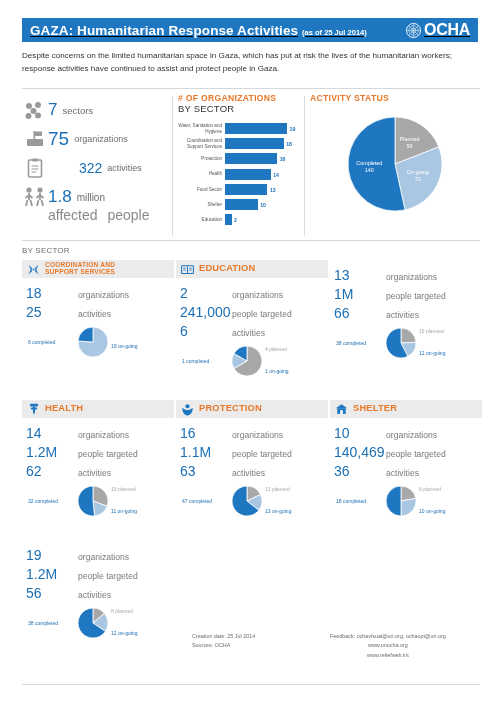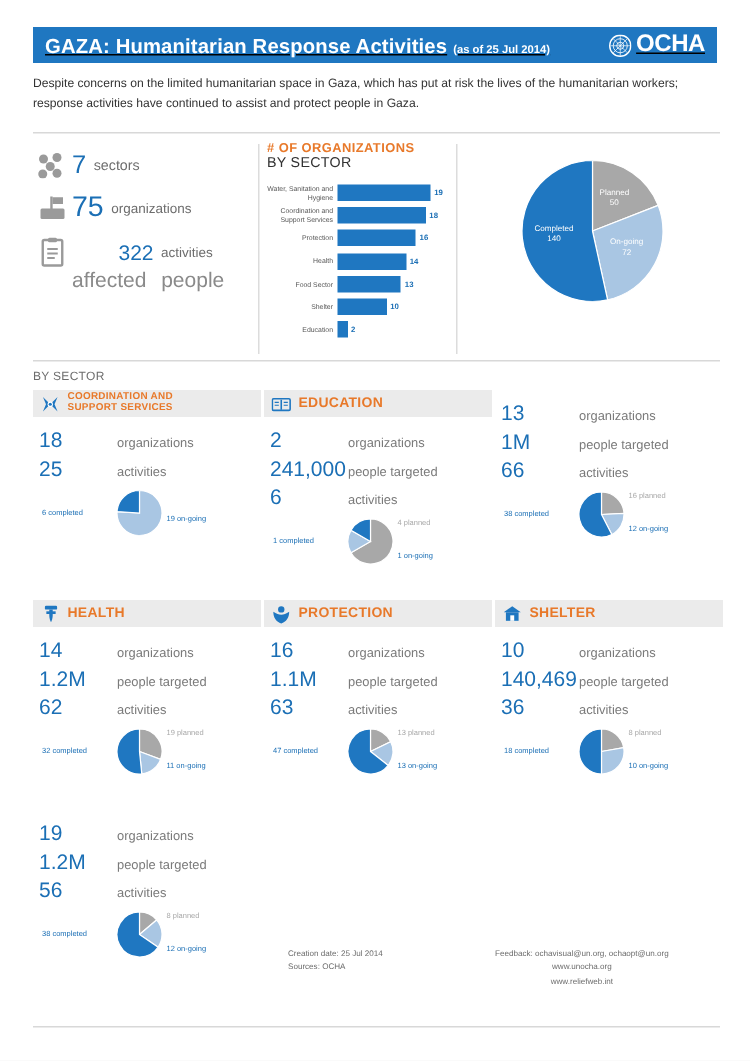--- a/index.html
+++ b/index.html
@@ -141,20 +141,32 @@
         <svg width="16" height="20" viewBox="0 0 16 20">
           <rect x="1.5" y="2" width="13" height="17" rx="1" fill="none" stroke="#9a9a9a" stroke-width="1.6"></rect>
           <rect x="5" y="0.5" width="6" height="3" rx="1" fill="#9a9a9a"></rect>
           <path d="M4.5 8 H11.5 M4.5 11 H11.5 M4.5 14 H9.5" stroke="#9a9a9a" stroke-width="1.2"></path>
         </svg>
       </div>
       <div class="kf-num">322</div>
       <div class="kf-lbl">activities</div>
     </div>
 
+    <div class="kf-row kf4">
+      <div class="kf-icon">
+        <svg width="24" height="20" viewBox="0 0 24 20">
+          <circle cx="6" cy="3" r="2.6" fill="#9a9a9a"></circle>
+          <path d="M6 6 L6 13 M6 8 L2.5 11 M6 8 L9.5 11 M4.5 13 L3 19 M7.5 13 L9 19" stroke="#9a9a9a" stroke-width="1.8" fill="none"></path>
+          <circle cx="17" cy="3" r="2.6" fill="#9a9a9a"></circle>
+          <path d="M17 6 L17 13 M17 8 L13.5 11 M17 8 L20.5 11 M15.5 13 L14 19 M18.5 13 L20 19" stroke="#9a9a9a" stroke-width="1.8" fill="none"></path>
+        </svg>
+      </div>
+      <div class="kf-num">1.8</div>
+      <div class="kf-lbl">million</div>
+    </div>
     <div class="kf4-sub">
       <span>affected</span>
       <span>people</span>
     </div>
   </div>
 
   <div class="vdiv" style="left:172px; top:96px; height:140px;"></div>
 
   <div class="panelB">
     <div class="sec-title"># OF ORGANIZATIONS</div>
@@ -208,20 +220,21 @@
             <div class="bar-fill" style="width: 6.52632px;"></div>
             <div class="bar-val" style="left: 9.02632px;">2</div>
           </div>
         </div>
       </div>
   </div>
 
   <div class="vdiv" style="left:304px; top:96px; height:140px;"></div>
 
   <div class="panelC">
+    <div class="sec-title">ACTIVITY STATUS</div>
     <div class="pie-wrap" id="status-pie" style="width:94px;height:94px;margin-top:14px;"><svg width="94" height="94" viewBox="0 0 94 94">
           <path d="M47 47 L47.00 0.00 A47 47 0 0 1 90.79 29.93 Z" fill="#a8a8a8" stroke="#fff" stroke-width="0.8"></path>
           <path d="M47 47 L90.79 29.93 A47 47 0 0 1 57.07 92.91 Z" fill="#a9c6e3" stroke="#fff" stroke-width="0.8"></path>
           <path d="M47 47 L57.07 92.91 A47 47 0 1 1 47.00 0.00 Z" fill="#1f77c1" stroke="#fff" stroke-width="0.8"></path>
         </svg><div style="position: absolute; left: 61.5862px; top: 25.6584px; transform: translate(-50%, -50%); text-align: center; color: rgb(255, 255, 255); font-size: 5.4px; line-height: 1.35; white-space: nowrap;">
           <div>Planned</div>
           <div>50</div>
         </div><div style="position: absolute; left: 69.7885px; top: 59.2027px; transform: translate(-50%, -50%); text-align: center; color: rgb(255, 255, 255); font-size: 5.4px; line-height: 1.35; white-space: nowrap;">
           <div>On-going</div>
           <div>72</div>

